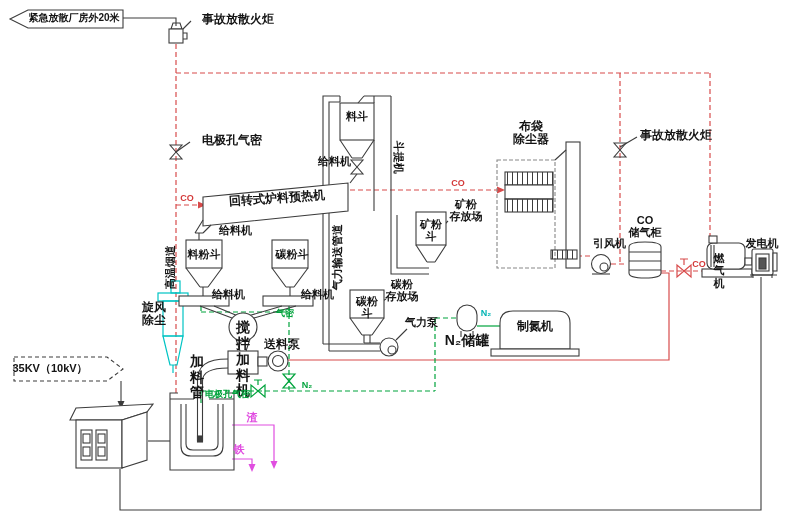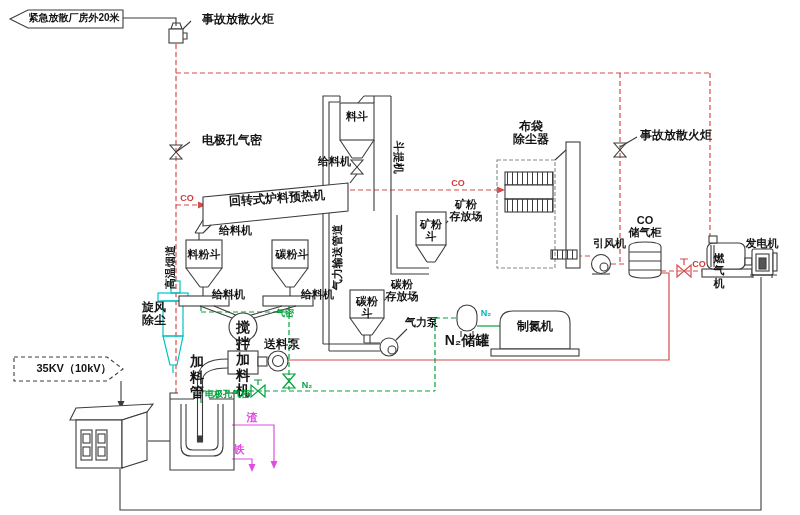--- a/index.html
+++ b/index.html
@@ -254,21 +254,21 @@
       <rect x="491" y="349" width="88" height="7" fill="#fff"></rect>
     </g>
     <g>
       <rect x="457" y="305" width="20" height="26" rx="10" fill="#fff"></rect>
       <path d="M461,331 V337 M473,331 V337"></path>
     </g>
   </g>
 </svg>
 
   <div class="lbl" style="left:26px;top:12px;width:96px;font-size:10px">紧急放散厂房外20米</div>
-  <div class="lbl s11" style="left:28px;top:362px;width:92px">35KV（10kV）</div>
+  <div class="lbl s11" style="left:4px;top:362px;width:92px">35KV（10kV）</div>
 
   <div class="lbl left" style="left:190px;top:13px;width:84px">事故放散火炬</div>
   <div class="lbl left" style="left:192px;top:134px;width:70px">电极孔气密</div>
   <div class="lbl left" style="left:638px;top:129px;width:74px">事故放散火炬</div>
 
   <div class="lbl xs red" style="left:178px;top:193px;width:18px">CO</div>
   <div class="lbl rotn4" style="left:221px;top:192px;width:112px">回转式炉料预热机</div>
   <div class="lbl s11 left" style="left:311px;top:155px;width:40px">给料机</div>
   <div class="lbl s11" style="left:345px;top:110px;width:24px">料斗</div>
   <div class="lbl s11 rot90" style="left:381px;top:151px;width:36px">斗提机</div>

